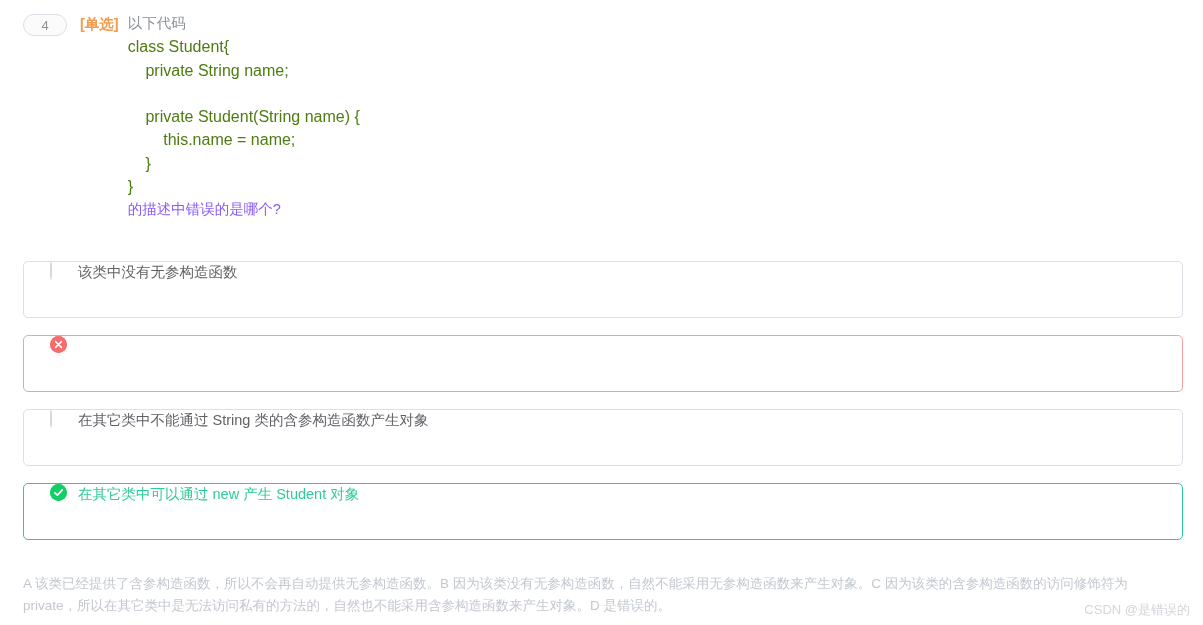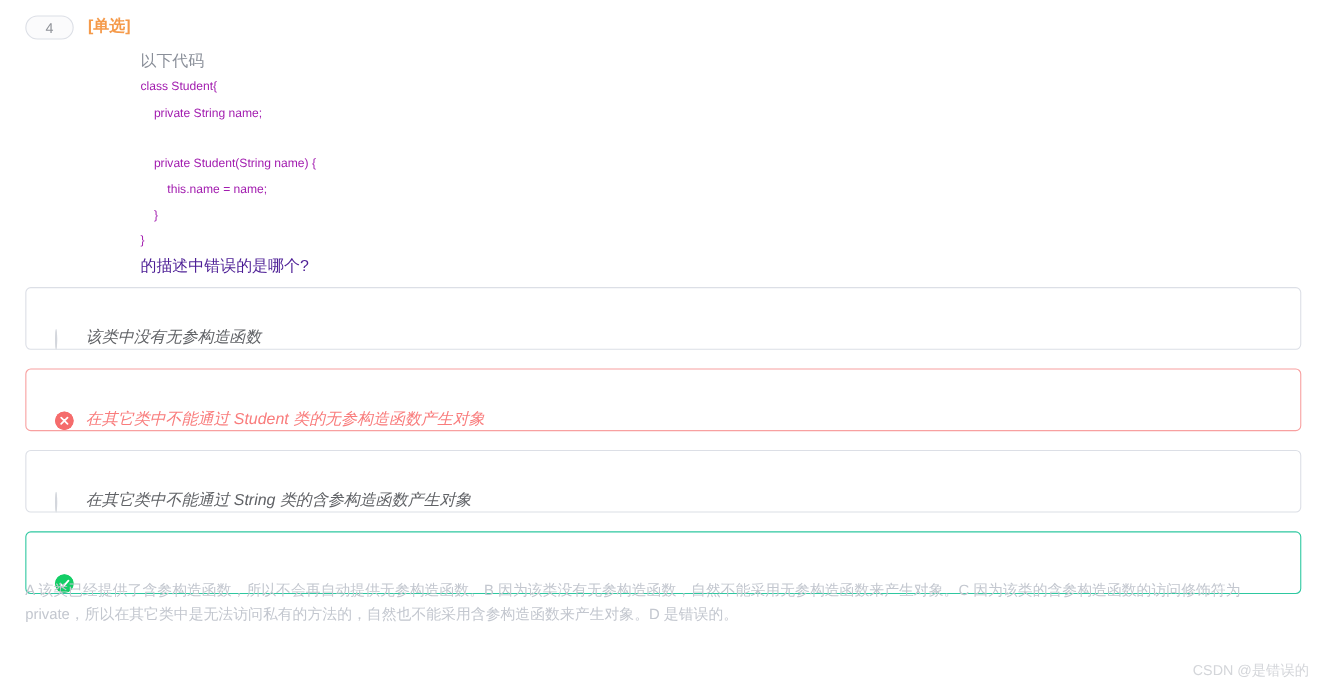--- a/index.html
+++ b/index.html
@@ -52,54 +52,52 @@
     line-height: 24px;
     white-space: nowrap;
     text-align: center;
   }
   .q-body {
     flex: 1 1 auto;
     margin-left: 9px;
     color: #8a8f99;
     font-size: 14.5px;
     line-height: 23.3px;
-    margin-top: 33px;
   }
   .q-title {
     color: #8a8f99;
   }
   .q-code {
     white-space: pre;
-    color: #a21caf;
-    font-size: 11px;
+    color: #4d7c0f;
+    font-size: 16px;
     line-height: 23.3px;
   }
   .q-tail {
-    color: #4c1d95;
+    color: #8b5cf6;
   }
 
   
   .options {
     position: absolute;
     left: 23px;
     top: 261px;
     width: 1160px;
   }
   .option {
     box-sizing: border-box;
     width: 1160px;
     height: 57px;
     border: 1px solid #dcdfe6;
     border-radius: 5px;
     background: #ffffff;
     display: flex;
-    align-items: flex-end;
+    align-items: flex-start;
     padding-left: 26px;
     margin-bottom: 17px;
-    font-style: italic;
   }
   .option.wrong {
     border-color: #f8a0a0;
   }
   .option.right {
     border-color: #2ec8a0;
   }
   .opt-icon {
     flex: 0 0 auto;
     width: 17px;
@@ -137,21 +135,21 @@
     color: #f97c7c;
   }
   .option.right .opt-label {
     color: #2ecb9a;
   }
 
   
   .explanation {
     position: absolute;
     left: 23px;
-    top: 526px;
+    top: 573px;
     width: 1160px;
     color: #c3c7cf;
     font-size: 13.5px;
     line-height: 22px;
   }
 
   
   .watermark {
     position: absolute;
     right: 13px;
@@ -192,36 +190,36 @@
     <span class="opt-label">该类中没有无参构造函数</span>
   </div>
 
   <div class="option wrong">
     <span class="opt-icon">
       <svg class="icon-circle x" viewBox="0 0 17 17" xmlns="http://www.w3.org/2000/svg">
         <circle cx="8.5" cy="8.5" r="8.5" fill="#f56c6c"></circle>
         <path d="M5.6 5.6 L11.4 11.4 M11.4 5.6 L5.6 11.4" stroke="#ffffff" stroke-width="1.6" stroke-linecap="round"></path>
       </svg>
     </span>
-    <span class="opt-label">在其它类中不能通过 Student 类的无参构造函数产生对象</span>
   </div>
 
   <div class="option">
     <span class="opt-icon">
       <span class="radio-dot"></span>
     </span>
     <span class="opt-label">在其它类中不能通过 String 类的含参构造函数产生对象</span>
   </div>
 
   <div class="option right">
     <span class="opt-icon">
       <svg class="icon-circle check" viewBox="0 0 17 17" xmlns="http://www.w3.org/2000/svg">
         <circle cx="8.5" cy="8.5" r="8.5" fill="#13ce66"></circle>
         <path d="M4.9 8.8 L7.4 11.2 L12.2 5.9" fill="none" stroke="#ffffff" stroke-width="1.7" stroke-linecap="round" stroke-linejoin="round"></path>
       </svg>
     </span>
+    <span class="opt-label">在其它类中可以通过 new 产生 Student 对象</span>
   </div>
 
 </div>
 
 <div class="explanation">A 该类已经提供了含参构造函数，所以不会再自动提供无参构造函数。B 因为该类没有无参构造函数，自然不能采用无参构造函数来产生对象。C 因为该类的含参构造函数的访问修饰符为 private，所以在其它类中是无法访问私有的方法的，自然也不能采用含参构造函数来产生对象。D 是错误的。</div>
 
 <div class="watermark">CSDN @是错误的</div>
 
 </body></html>

